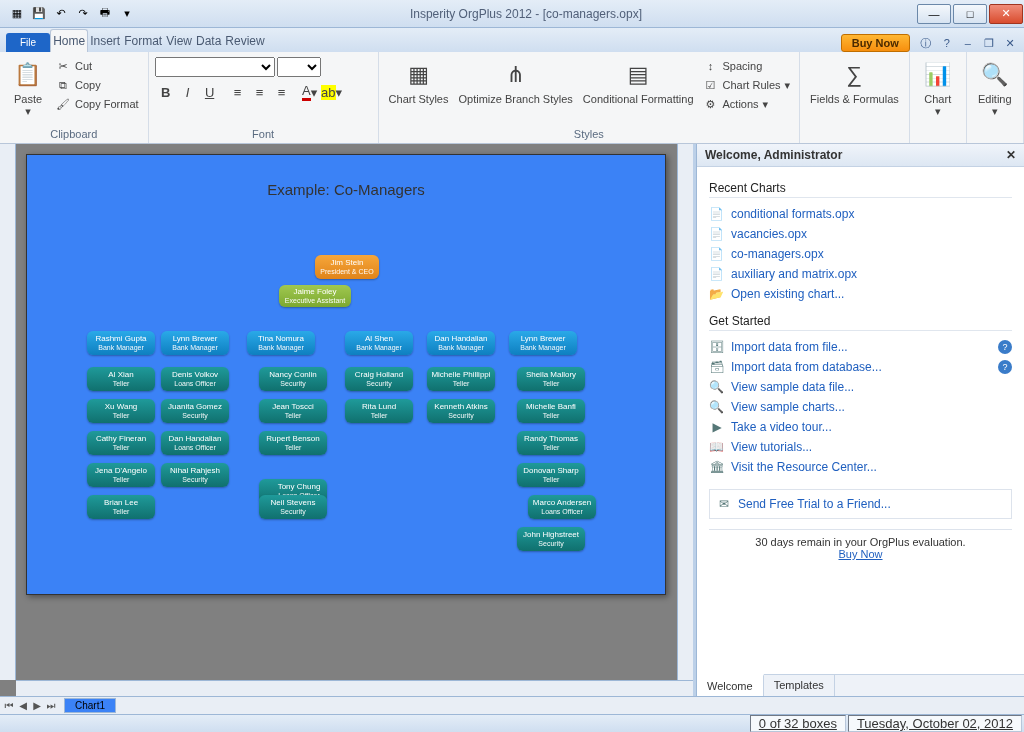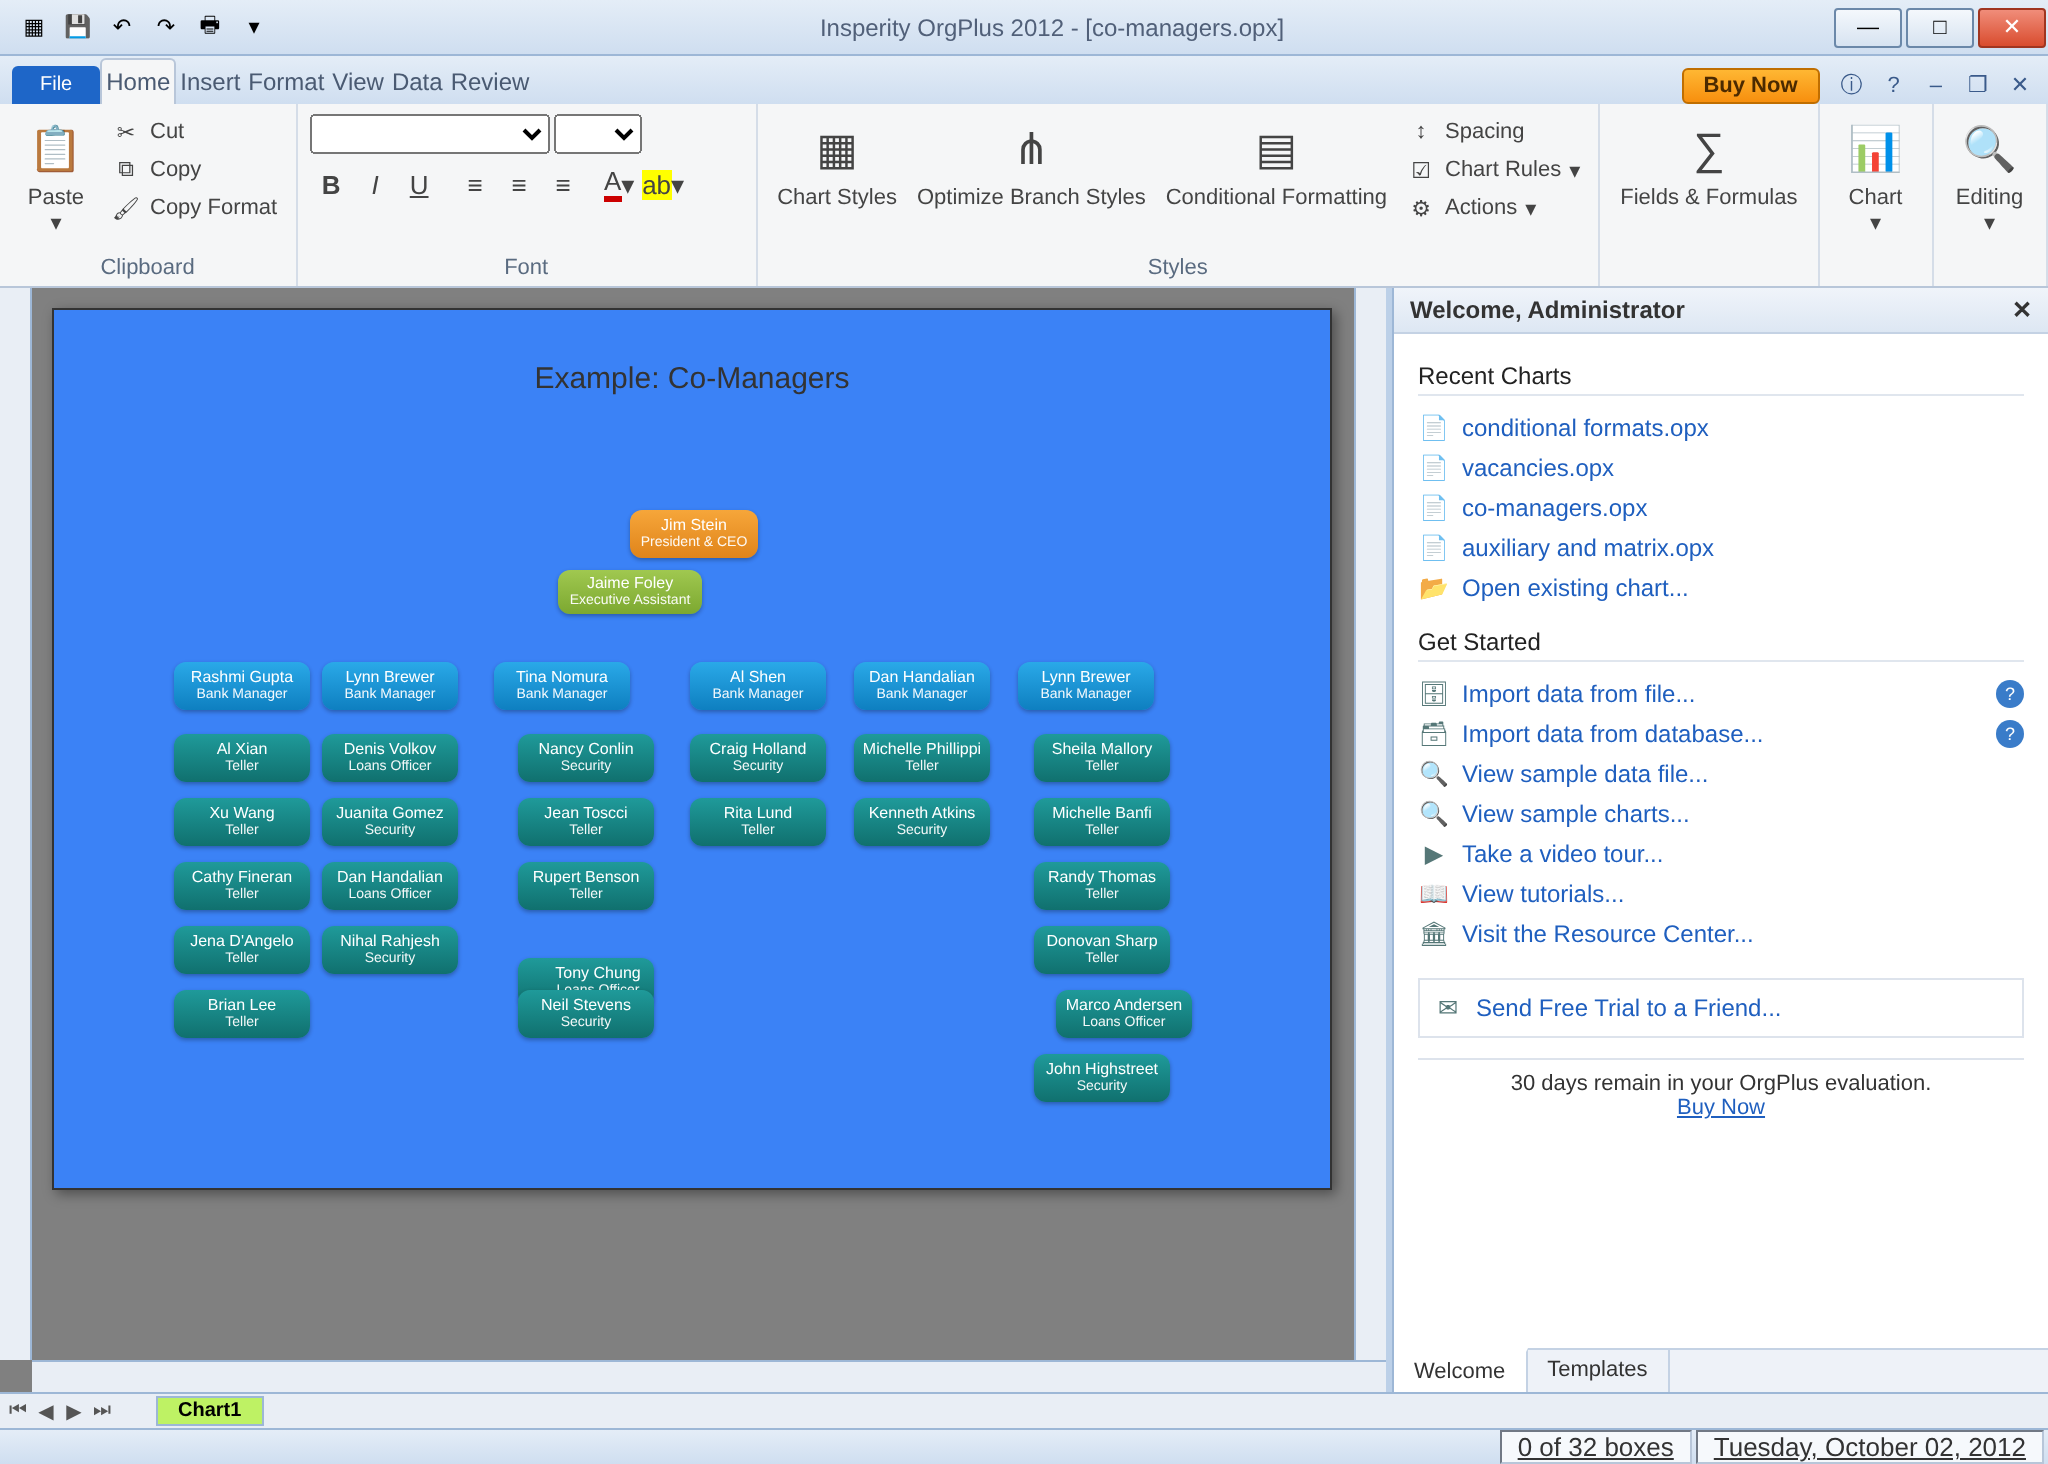--- a/index.html
+++ b/index.html
@@ -68,21 +68,21 @@
 .eval { border-top:1px solid #dde3ec; margin-top:10px; padding:6px; text-align:center; font-size:11px; color:#333;}
 .eval a { color:#1f5fbf; text-decoration:underline; cursor:pointer;}
 .panel-tabs { display:flex; border-top:1px solid #c4d2e4; background:#eef2f8;}
 .ptab { padding:4px 10px; font-size:11px; border-right:1px solid #c4d2e4; cursor:pointer; color:#333;}
 .ptab.active { background:#fff; border-top:2px solid #fff; margin-top:-1px;}
 
 
 .sheet-row { height:18px; background:#e9eef5; border-top:1px solid #9db7d6; display:flex; align-items:center; font-size:10px;}
 .sheet-nav { display:flex; padding:0 2px;}
 .sheet-nav span { width:14px; text-align:center; cursor:pointer; color:#555;}
-.sheet-tab { background:#bef264; border:1px solid #9db7d6; padding:1px 10px; margin-left:18px; cursor:pointer;font-weight:bold;}
+.sheet-tab { background:#3b82f6; border:1px solid #9db7d6; padding:1px 10px; margin-left:4px; cursor:pointer;}
 
 
 .status { height:18px; background:linear-gradient(#e4edf7,#cfdef0); border-top:1px solid #9db7d6; display:flex; align-items:center; justify-content:flex-end; font-size:13px; color:#333;text-decoration:underline;}
 .status-cell { border:1px inset #b8c6d9; padding:0 8px; margin-right:2px; background:#f6f9fc;}
 </style>
 </head>
 <body>
 
 <div class="titlebar">
   <div class="qat">

